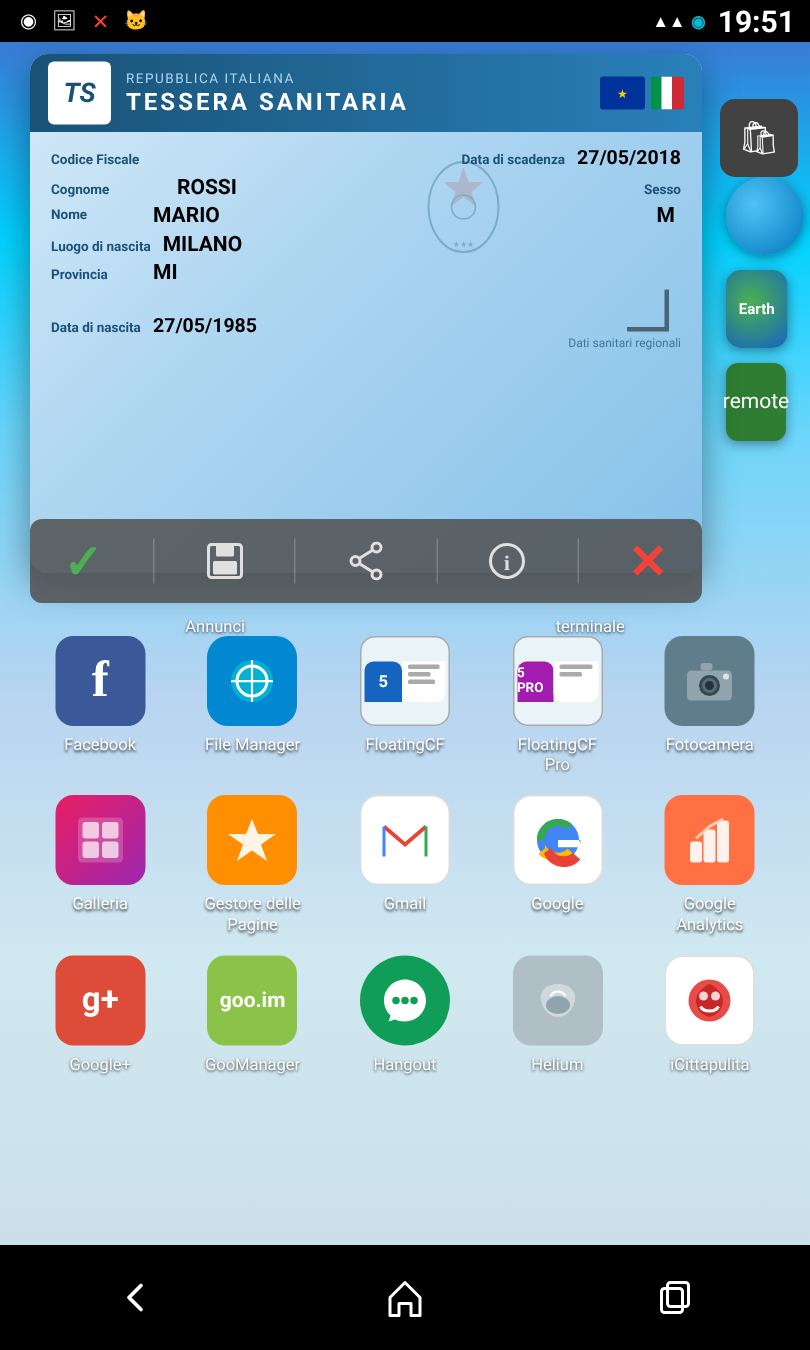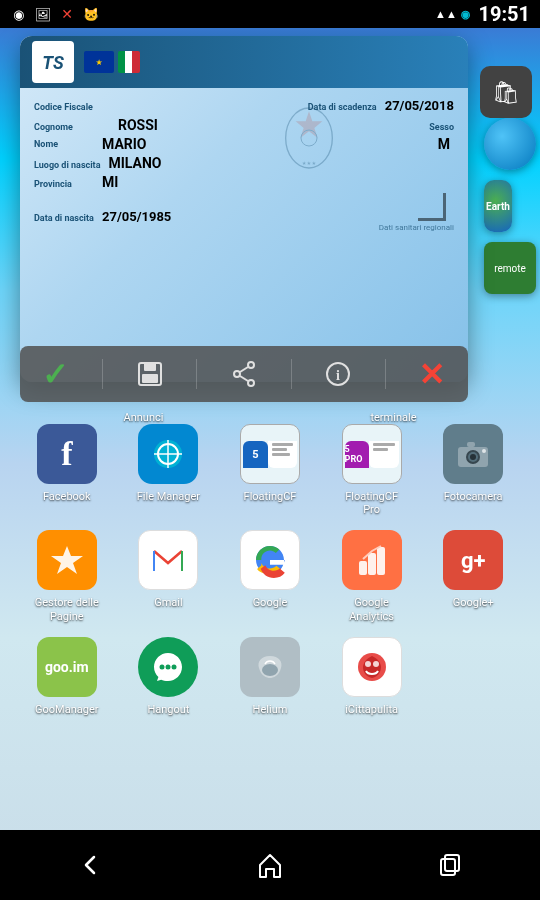--- a/index.html
+++ b/index.html
@@ -265,29 +265,33 @@
 <div class="main">
 
   <div class="store-icon-top">
     <div style="width:52px;height:52px;background:#424242;border-radius:10px;display:flex;align-items:center;justify-content:center;color:#fff;font-size:22px;">🛍</div>
   </div>
 
   <div class="side-app-icons">
 
     <div style="width:52px;height:52px;border-radius:50%;background:radial-gradient(circle at 35% 35%, #4fc3f7, #0277bd);box-shadow:0 2px 8px rgba(0,0,0,0.4);"></div>
 
-    <div style="width:28px;height:52px;border-radius:10px;background:radial-gradient(circle at 40% 40%, #4caf50, #1565c0);box-shadow:0 2px 8px rgba(0,0,0,0.4);display:flex;align-items:center;justify-content:center;color:#fff;font-size:10px;font-weight:bold;">Earth</div>
-
-    <div style="width:52px;height:52px;border-radius:8px;background:#2e7d32;box-shadow:0 2px 8px rgba(0,0,0,0.4);display:flex;align-items:center;justify-content:center;color:#fff;font-size:10px;">remote</div>
+    <div style="width:41px;height:52px;border-radius:10px;background:radial-gradient(circle at 40% 40%, #4caf50, #1565c0);box-shadow:0 2px 8px rgba(0,0,0,0.4);display:flex;align-items:center;justify-content:center;color:#fff;font-size:10px;font-weight:bold;">Earth</div>
+
+    <div style="width:40px;height:52px;border-radius:8px;background:#2e7d32;box-shadow:0 2px 8px rgba(0,0,0,0.4);display:flex;align-items:center;justify-content:center;color:#fff;font-size:14px;">remote</div>
   </div>
 
   <div class="id-card-overlay">
     <div class="card-header">
       <div class="card-logo">
         <span>TS</span>
+      </div>
+      <div class="card-title-area">
+        <div class="card-subtitle">REPUBBLICA ITALIANA</div>
+        <div class="card-title">TESSERA SANITARIA</div>
       </div>
       <div class="card-flag-area">
         <div class="eu-flag">★</div>
         <div class="it-flag">
           <div class="it-flag-g"></div>
           <div class="it-flag-w"></div>
           <div class="it-flag-r"></div>
         </div>
       </div>
     </div>
@@ -434,20 +438,32 @@
             <circle cx="20" cy="23" r="7" fill="#37474f"></circle>
             <circle cx="20" cy="23" r="5" fill="#546e7a"></circle>
             <circle cx="20" cy="23" r="3" fill="#263238"></circle>
             <rect x="14" y="8" width="8" height="5" rx="2" fill="#90a4ae"></rect>
             <circle cx="31" cy="17" r="2" fill="#fff" opacity="0.7"></circle>
           </svg>
         </div>
         <span class="app-label">Fotocamera</span>
       </div>
 
+      <div class="app-item">
+        <div class="app-icon" style="background:linear-gradient(135deg,#e91e63,#9c27b0);border-radius:12px;display:flex;align-items:center;justify-content:center;">
+          <svg width="38" height="38" viewBox="0 0 38 38">
+            <rect x="4" y="4" width="30" height="30" rx="3" fill="rgba(255,255,255,0.2)"></rect>
+            <rect x="7" y="7" width="11" height="11" rx="2" fill="rgba(255,255,255,0.7)"></rect>
+            <rect x="20" y="7" width="11" height="11" rx="2" fill="rgba(255,255,255,0.7)"></rect>
+            <rect x="7" y="20" width="11" height="11" rx="2" fill="rgba(255,255,255,0.7)"></rect>
+            <rect x="20" y="20" width="11" height="11" rx="2" fill="rgba(255,255,255,0.7)"></rect>
+          </svg>
+        </div>
+        <span class="app-label">Galleria</span>
+      </div>
 
       <div class="app-item">
         <div class="app-icon" style="background:#ff8f00;border-radius:12px;display:flex;align-items:center;justify-content:center;">
           <svg width="36" height="36" viewBox="0 0 36 36">
             <polygon points="18,4 22,14 34,14 24,21 28,32 18,25 8,32 12,21 2,14 14,14" fill="#fff" opacity="0.9"></polygon>
           </svg>
         </div>
         <span class="app-label" style="text-align:center;">Gestore delle Pagine</span>
       </div>
 

